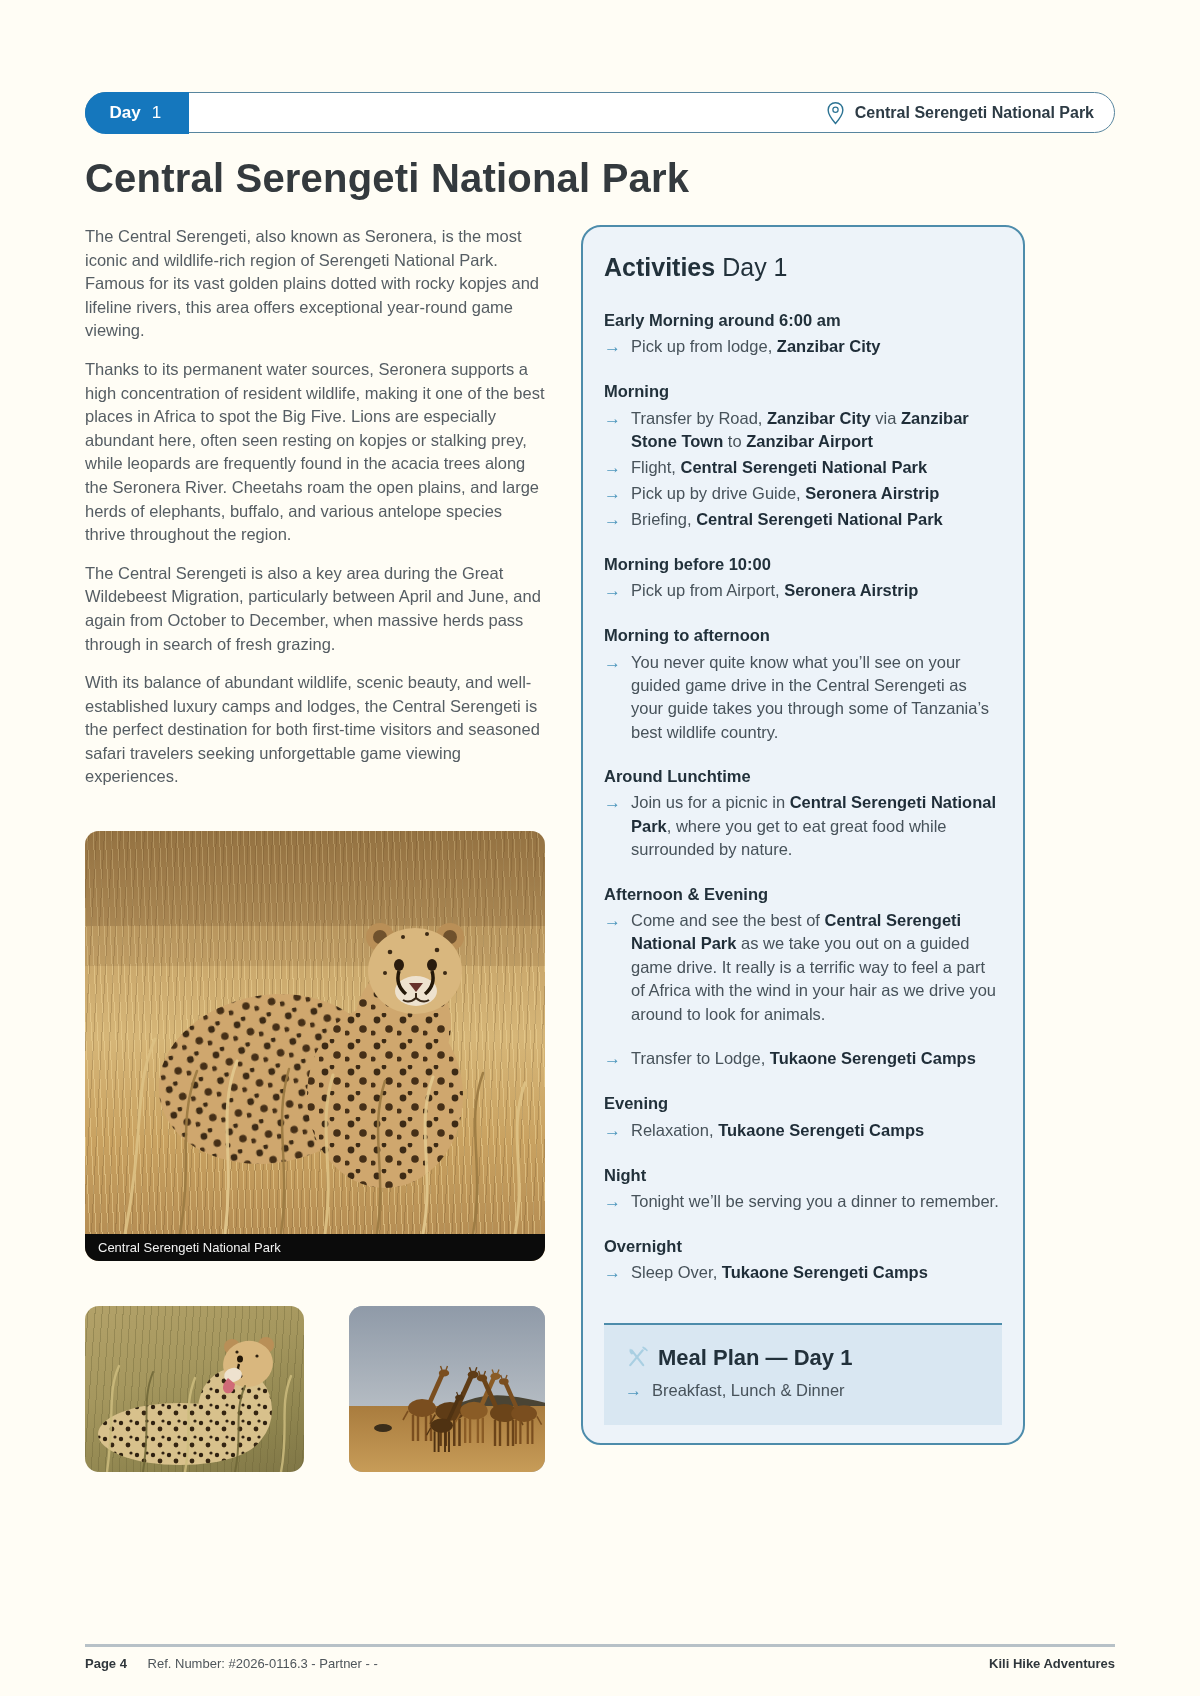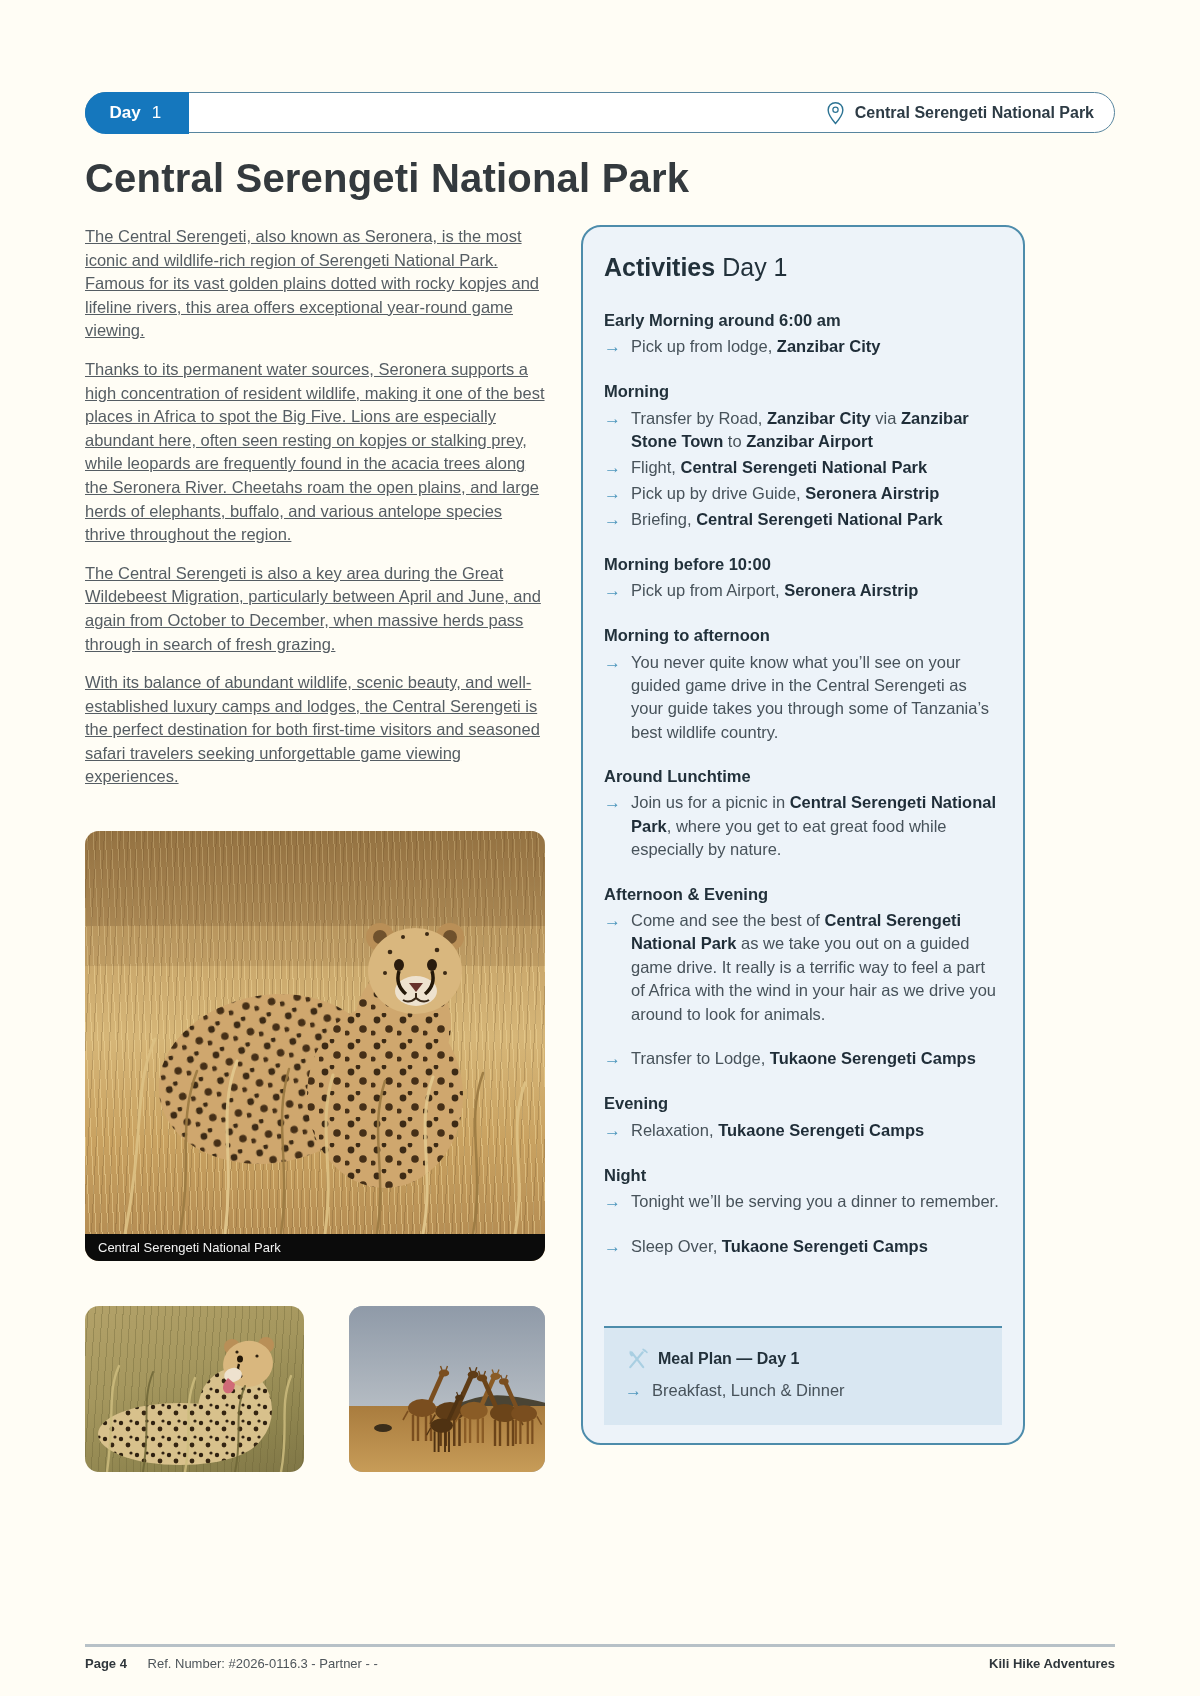--- a/index.html
+++ b/index.html
@@ -29,21 +29,21 @@
   
   h1.page-title{
     margin:23px 0 25px 0; font-size:40px; line-height:1.1; font-weight:700;
     color:#343a3e; letter-spacing:.2px;
   }
   
   .cols{display:flex; gap:36px; align-items:flex-start;}
   .col-left{width:460px; flex:none;}
   .col-right{width:444px; flex:none;}
   .col-left p{
-    margin:0 0 15px 0; font-size:16.5px; line-height:1.43; color:#555d63;text-decoration:underline;
+    margin:0 0 15px 0; font-size:16.5px; line-height:1.43; color:#555d63;
   }
   .col-left p:last-of-type{margin-bottom:0;}
   
   figure{margin:0; padding:0;}
   .photo-main{
     position:relative; width:460px; height:430px; margin-top:42px;
     border-radius:14px; overflow:hidden;
     background:
       repeating-linear-gradient(93deg, rgba(0,0,0,0) 0 3px, rgba(122,92,48,.30) 3px 4px, rgba(0,0,0,0) 4px 8px),
       repeating-linear-gradient(87deg, rgba(236,210,150,.55) 0 1px, rgba(0,0,0,0) 1px 6px),
@@ -82,21 +82,21 @@
     flex:none; width:27px; color:var(--arrow,#4f97bd); font-size:17px; line-height:1.42;
   }
   .act-item .item-text{font-size:16.5px; line-height:1.42; color:#47525a;}
   .act-item .item-text b{color:#1f2d38;}
   .meal{
     margin-top:auto; background:var(--meal-bg,#d9e7f2);
     border-top:2px solid var(--panel-border,#4d8cab);
     padding:20px 21px 22px 21px;
   }
   .meal-head{display:flex; align-items:center; gap:10px;}
-  .meal-title{font-weight:800; font-size:16px; color:#22313b;}
+  .meal-title{font-weight:800; font-size:22px; color:#22313b;}
   .meal .act-item{margin-top:8px;}
   .cutlery{width:23px; height:23px; display:block;}
   
   .footer{
     position:absolute; left:85px; right:85px; top:1612px;
     border-top:3px solid var(--footer-line,#b7c1c7); padding-top:9px;
     display:flex; justify-content:space-between; align-items:baseline;
     font-size:13px; color:#4e555a;margin-top:32px;
   }
   .footer .pg{font-weight:700; color:#30373c; margin-right:17px;}
@@ -293,21 +293,21 @@
                 <div class="act-heading">Morning to afternoon</div>
                 <div class="act-item">
                   <span class="arrow">→</span>
                   <span class="item-text"><span>You never quite know what you’ll see on your guided game drive in the Central Serengeti as your guide takes you through some of Tanzania’s best wildlife country.</span></span>
                 </div>
               </div>
               <div class="act-section">
                 <div class="act-heading">Around Lunchtime</div>
                 <div class="act-item">
                   <span class="arrow">→</span>
-                  <span class="item-text"><span>Join us for a picnic in </span><b>Central Serengeti National Park</b><span>, where you get to eat great food while especially by nature.</span></span>
+                  <span class="item-text"><span>Join us for a picnic in </span><b>Central Serengeti National Park</b><span>, where you get to eat great food while surrounded by nature.</span></span>
                 </div>
               </div>
               <div class="act-section">
                 <div class="act-heading">Afternoon &amp; Evening</div>
                 <div class="act-item">
                   <span class="arrow">→</span>
                   <span class="item-text"><span>Come and see the best of </span><b>Central Serengeti National Park</b><span> as we take you out on a guided game drive. It really is a terrific way to feel a part of Africa with the wind in your hair as we drive you around to look for animals.</span></span>
                 </div>
               </div>
               <div class="act-section">
@@ -324,20 +324,21 @@
                 </div>
               </div>
               <div class="act-section">
                 <div class="act-heading">Night</div>
                 <div class="act-item">
                   <span class="arrow">→</span>
                   <span class="item-text"><span>Tonight we’ll be serving you a dinner to remember.</span></span>
                 </div>
               </div>
               <div class="act-section">
+                <div class="act-heading">Overnight</div>
                 <div class="act-item">
                   <span class="arrow">→</span>
                   <span class="item-text"><span>Sleep Over, </span><b>Tukaone Serengeti Camps</b></span>
                 </div>
               </div>
             </div>
           <div class="meal">
             <div class="meal-head">
               <svg class="cutlery" viewBox="0 0 24 24">
                 <g stroke="#a9cfe2" stroke-width="2.3" stroke-linecap="round" fill="none">

